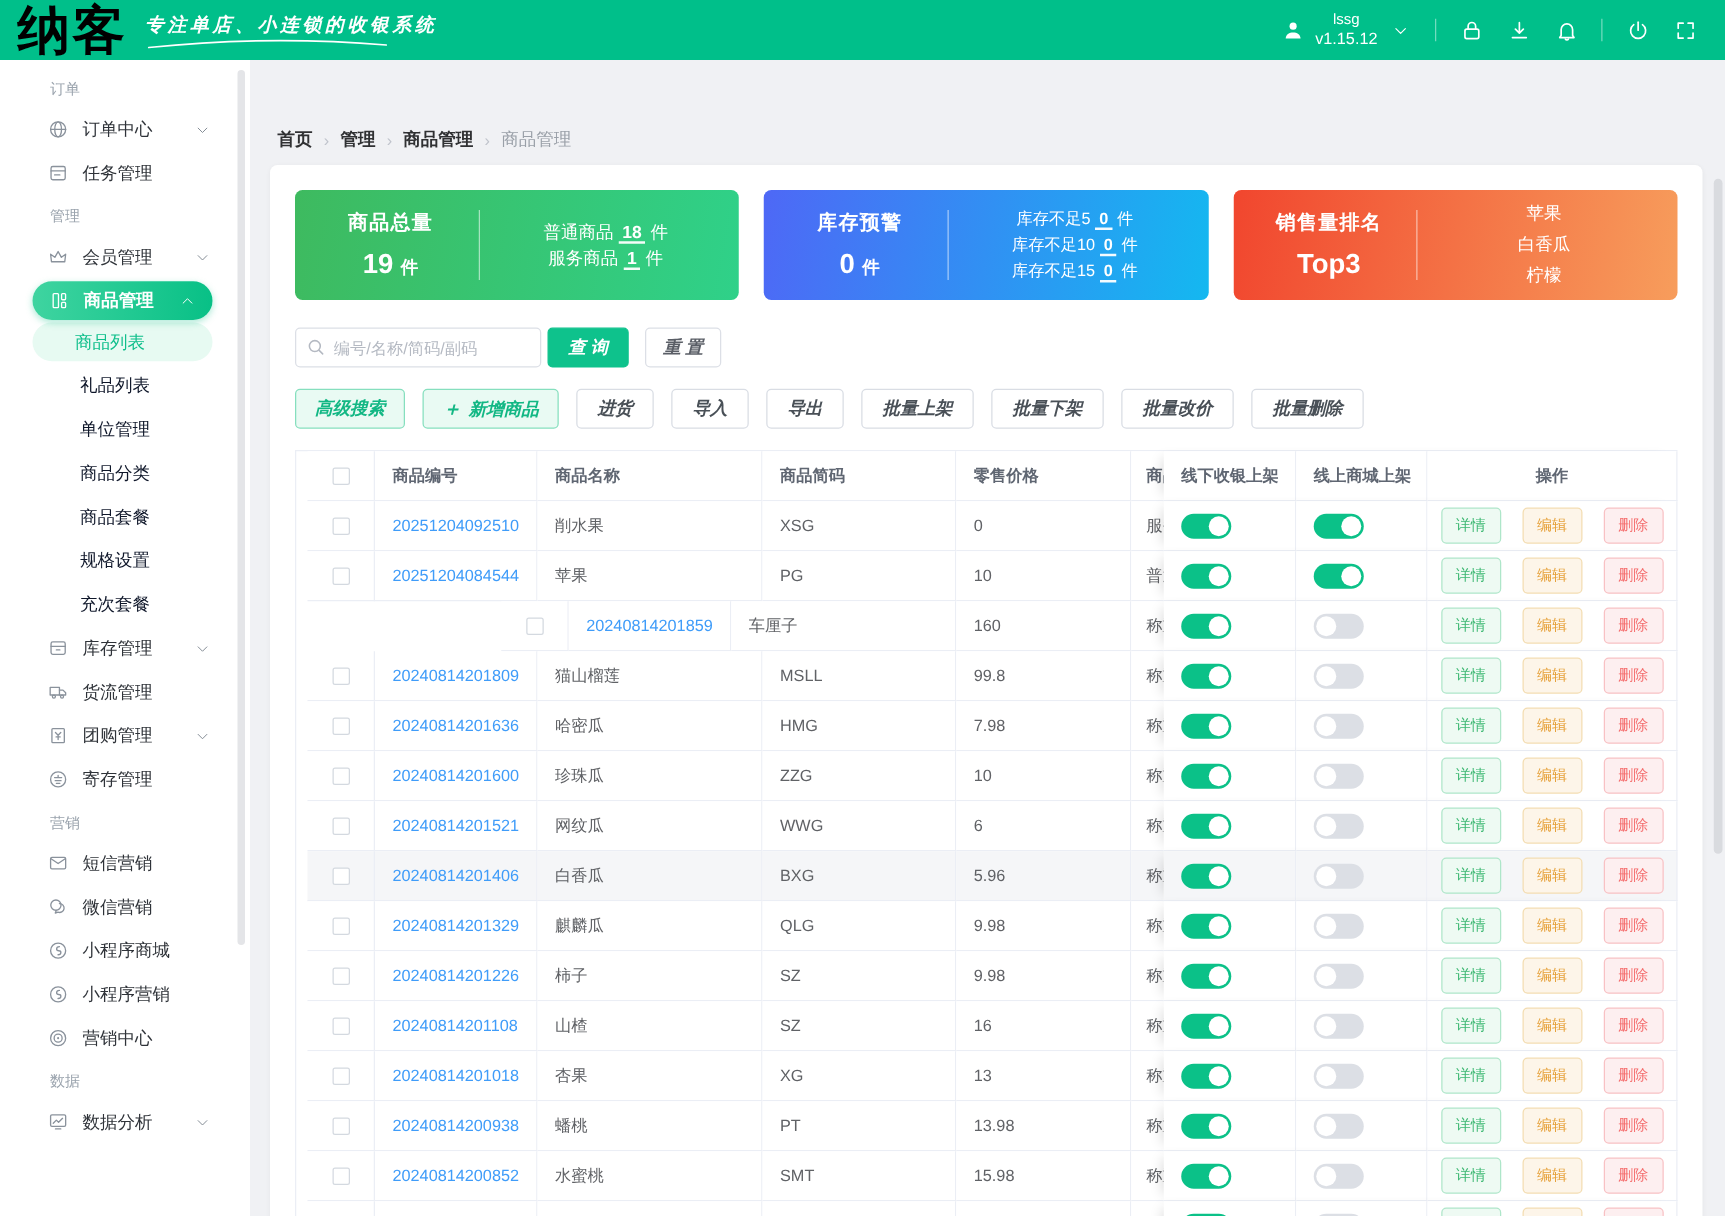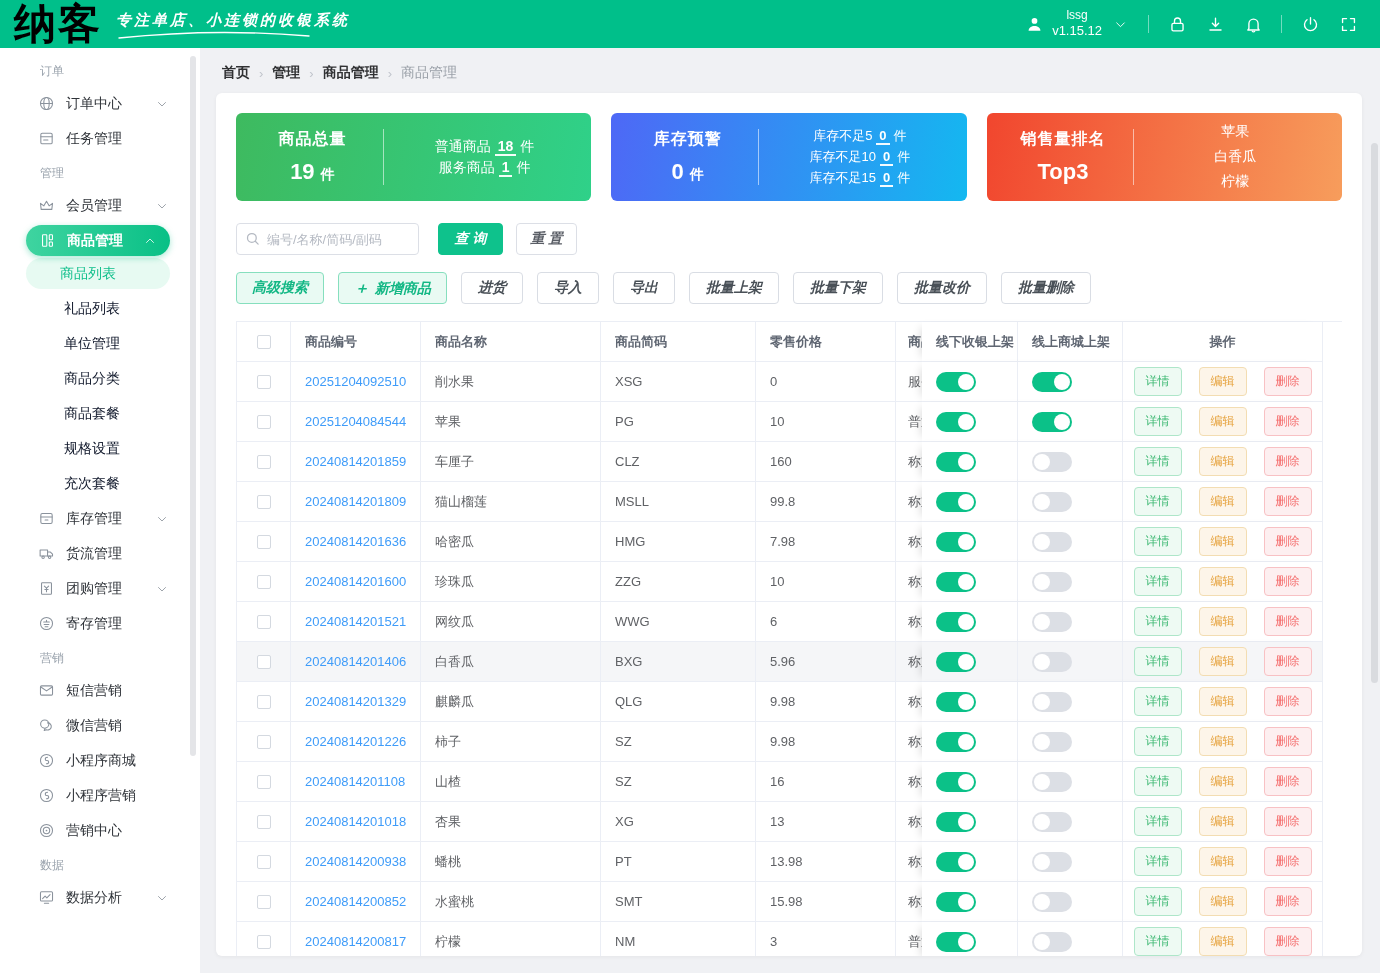--- a/index.html
+++ b/index.html
@@ -38,21 +38,21 @@
   .sitem.active .slabel { color:#fff; font-weight:700; }
   .sitem.active .sicon svg { stroke:#fff; }
   .sitem.active .arrow { right:14px; }
   .sitem.active .arrow svg { stroke:#fff; transform:rotate(180deg); }
   .subitem { height:35px; display:flex; align-items:center; padding-left:64px; font-size:14px; color:#0f172a; cursor:pointer; }
   .subitem.active { background:#e7faf2; border-radius:16px; margin:2px 30px 2px 26px; height:31px; padding-left:34px; color:#0fbf8b; }
   .side-scroll { position:absolute; top:8px; right:4px; width:6px; height:700px; border-radius:3px; background:#e4e5e8; }
 
   
   .main { flex:1; position:relative; overflow:hidden; }
-  .breadcrumb { padding:16px 0 0 22px; font-size:14px; display:flex; align-items:center; }
+  .breadcrumb { padding:16px 0 0 22px; font-size:14px; display:flex; align-items:center;margin-top:39px; }
   .bc-item { color:#303133; font-weight:700; cursor:pointer; }
   .bc-item.current { color:#9aa0a8; font-weight:400; cursor:default; }
   .bc-sep { color:#c0c4cc; margin:0 9px; font-size:13px; }
 
   .card { margin:11px 18px 0 16px; background:#fff; border-radius:6px; padding:20px 20px 0 20px; height:863px; overflow:hidden; box-shadow:0 1px 4px rgba(0,0,0,.05); }
 
   
   .stats { display:flex; gap:20px; height:88px; }
   .stat { flex:1; border-radius:6px; color:#fff; display:flex; align-items:stretch; padding:10px 6px; }
   .stat.green { background:linear-gradient(100deg,#3eba5f,#2fd189); }
@@ -65,46 +65,46 @@
   .stat-div { width:1px; background:rgba(255,255,255,.55); margin:6px 0; }
   .stat-right { flex:1; display:flex; flex-direction:column; align-items:center; justify-content:center; gap:3px; }
   .srow { font-size:14px; white-space:nowrap; }
   .stat.blue .srow { font-size:13px; }
   .srow .num { font-weight:800; border-bottom:2px solid rgba(255,255,255,.95); padding:0 3px; margin:0 4px; cursor:pointer; }
   .top-item { font-size:14px; line-height:1.55; }
 
   
   .search-row { margin-top:22px; display:flex; align-items:center; }
   .search-box { position:relative; width:183px; }
-  .search-box input { width:183px; height:32px; border:1px solid #dcdfe6; border-radius:4px; padding:0 10px 0 30px; font-size:13px; color:#333; outline:none; font-family:inherit; }
+  .search-box input { width:197px; height:32px; border:1px solid #dcdfe6; border-radius:4px; padding:0 10px 0 30px; font-size:13px; color:#333; outline:none; font-family:inherit; }
   .search-box input::placeholder { color:#b4b9c2; }
   .search-ico { position:absolute; left:9px; top:8px; width:15px; height:15px; }
   .search-ico svg { width:15px; height:15px; stroke:#b4b9c2; fill:none; stroke-width:2; stroke-linecap:round; }
   .btn { height:32px; border-radius:4px; font-size:14px; cursor:pointer; font-family:inherit;font-style:italic; }
   .btn-query { width:65px; margin-left:19px; background:#0ec28c; border:1px solid #0ec28c; color:#fff; font-weight:700; }
   .btn-reset { width:61px; margin-left:13px; background:#fff; border:1px solid #dcdfe6; color:#5a5e66; font-weight:700; }
 
   
   .toolbar { margin-top:17px; display:flex; align-items:center; gap:14px; }
   .btn-light { background:#e9faf3; border:1px solid #86dfbe; color:#12b784; font-weight:700; padding:0 15px; }
   .btn-plain { background:#fff; border:1px solid #d9dde4; color:#495057; font-weight:700; padding:0 16px; }
   .plus { font-size:15px; font-weight:700; margin-right:6px; }
 
   
   .table { margin-top:17px; border-top:1px solid #ebeef5; border-left:1px solid #ebeef5; font-size:13px; color:#606266; }
-  .trow, .thead { display:flex; }
+  .trow, .thead { display:flex;justify-content:flex-end; }
   .td, .th { height:40px; display:flex; align-items:center; padding-left:14px; border-right:1px solid #ebeef5; border-bottom:1px solid #ebeef5; background:#fff; white-space:nowrap; }
   .th { font-weight:700; color:#5f6672; }
   .c-check { width:54px; padding-left:0; justify-content:center; }
   .c-id { width:130px; }
   .c-name { width:180px; }
   .c-code { width:155px; }
   .c-price { width:140px; }
   .c-type { width:26px; padding-left:12px; overflow:hidden; border-right:none; }
-  .c-off { width:96px; }
+  .c-off { width:106px; }
   .c-on { width:105px; }
   .c-ops { width:200px; justify-content:center; gap:17px; padding-left:0; }
   .fixedright { display:flex; position:relative; z-index:2; box-shadow:-7px 0 10px -6px rgba(0,0,0,.15); }
   .trow.hover .td { background:#f5f6f8; }
   .cb { width:14px; height:14px; border:1px solid #d4d9e0; border-radius:2px; background:#fff; cursor:pointer; }
   .plink { color:#3f9cf9; text-decoration:none; cursor:pointer; }
   .switch { width:40px; height:20px; border-radius:10px; background:#dcdfe5; position:relative; cursor:pointer; flex-shrink:0; }
   .switch::after { content:''; position:absolute; top:2px; left:2px; width:16px; height:16px; border-radius:50%; background:#fff; }
   .switch.on { background:#0bc188; }
   .switch.on::after { left:auto; right:2px; }
@@ -514,21 +514,20 @@
               </div>
             </div>
             <div class="trow">
               <div class="td c-check">
                 <span class="cb"></span>
               </div>
               <div class="td c-id">
                 <a class="plink">20240814201859</a>
               </div>
               <div class="td c-name">车厘子</div>
-              <div class="td c-code">CLZ</div>
               <div class="td c-price">160</div>
               <div class="td c-type">称重</div>
               <div class="fixedright">
                 <div class="td c-off">
                   <span class="switch on"></span>
                 </div>
                 <div class="td c-on">
                   <span class="switch"></span>
                 </div>
                 <div class="td c-ops">

